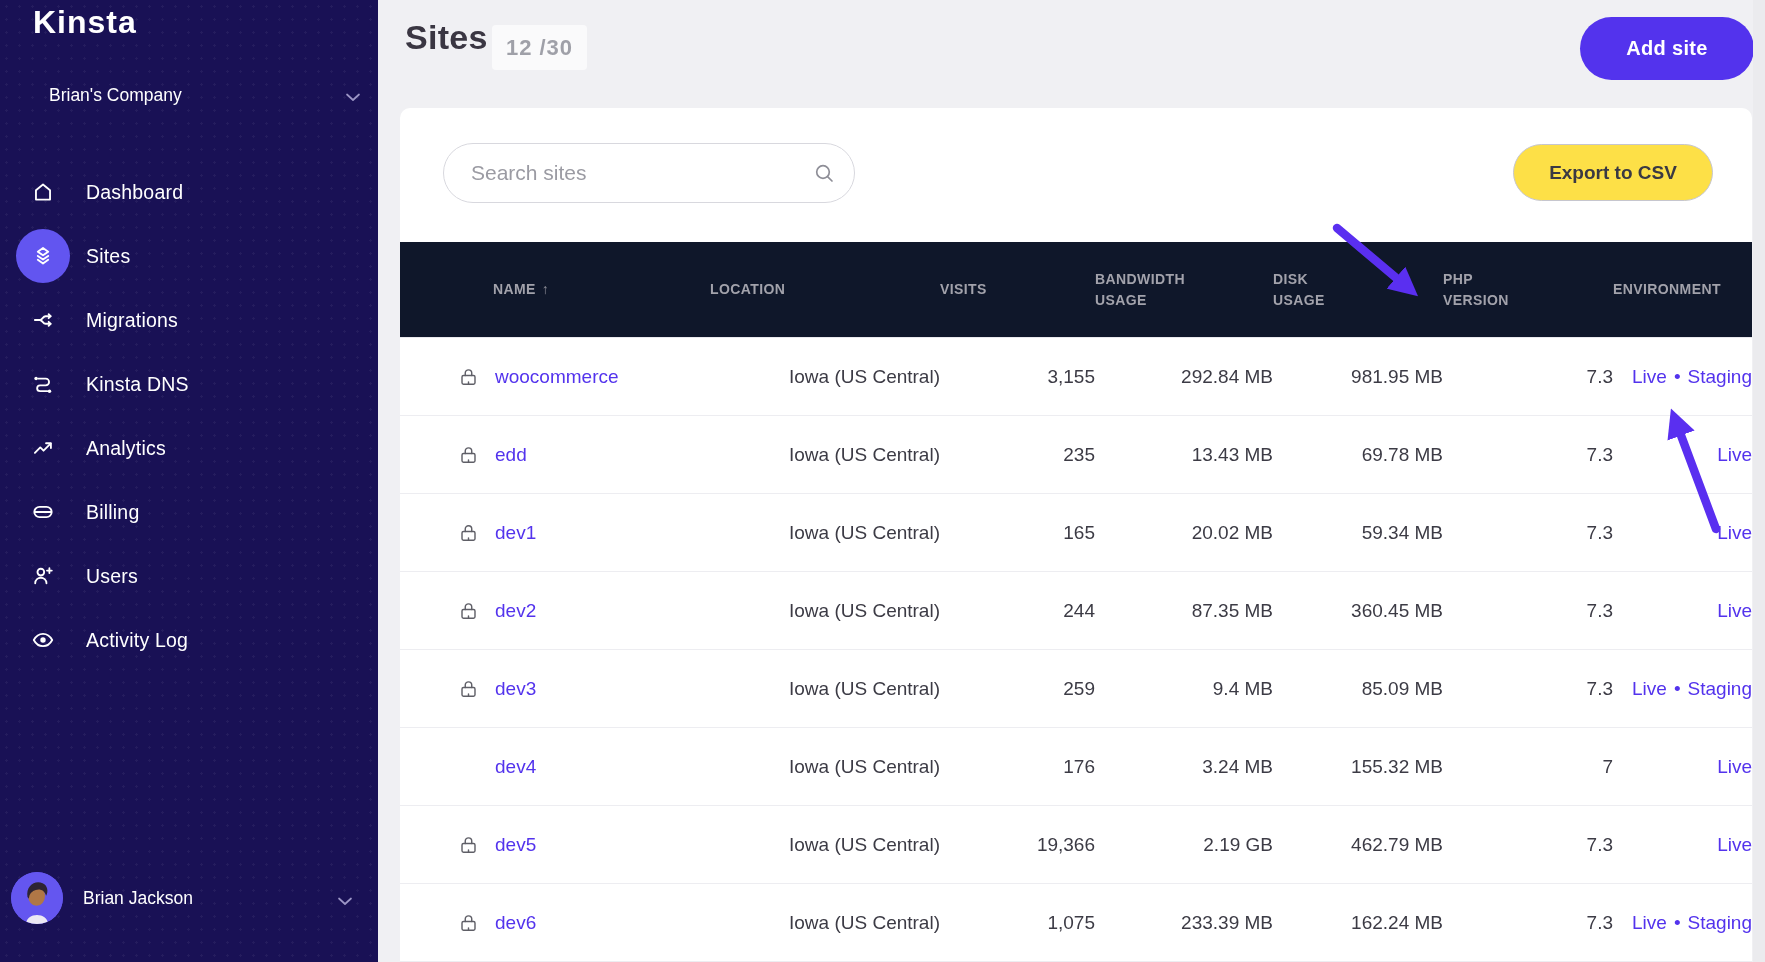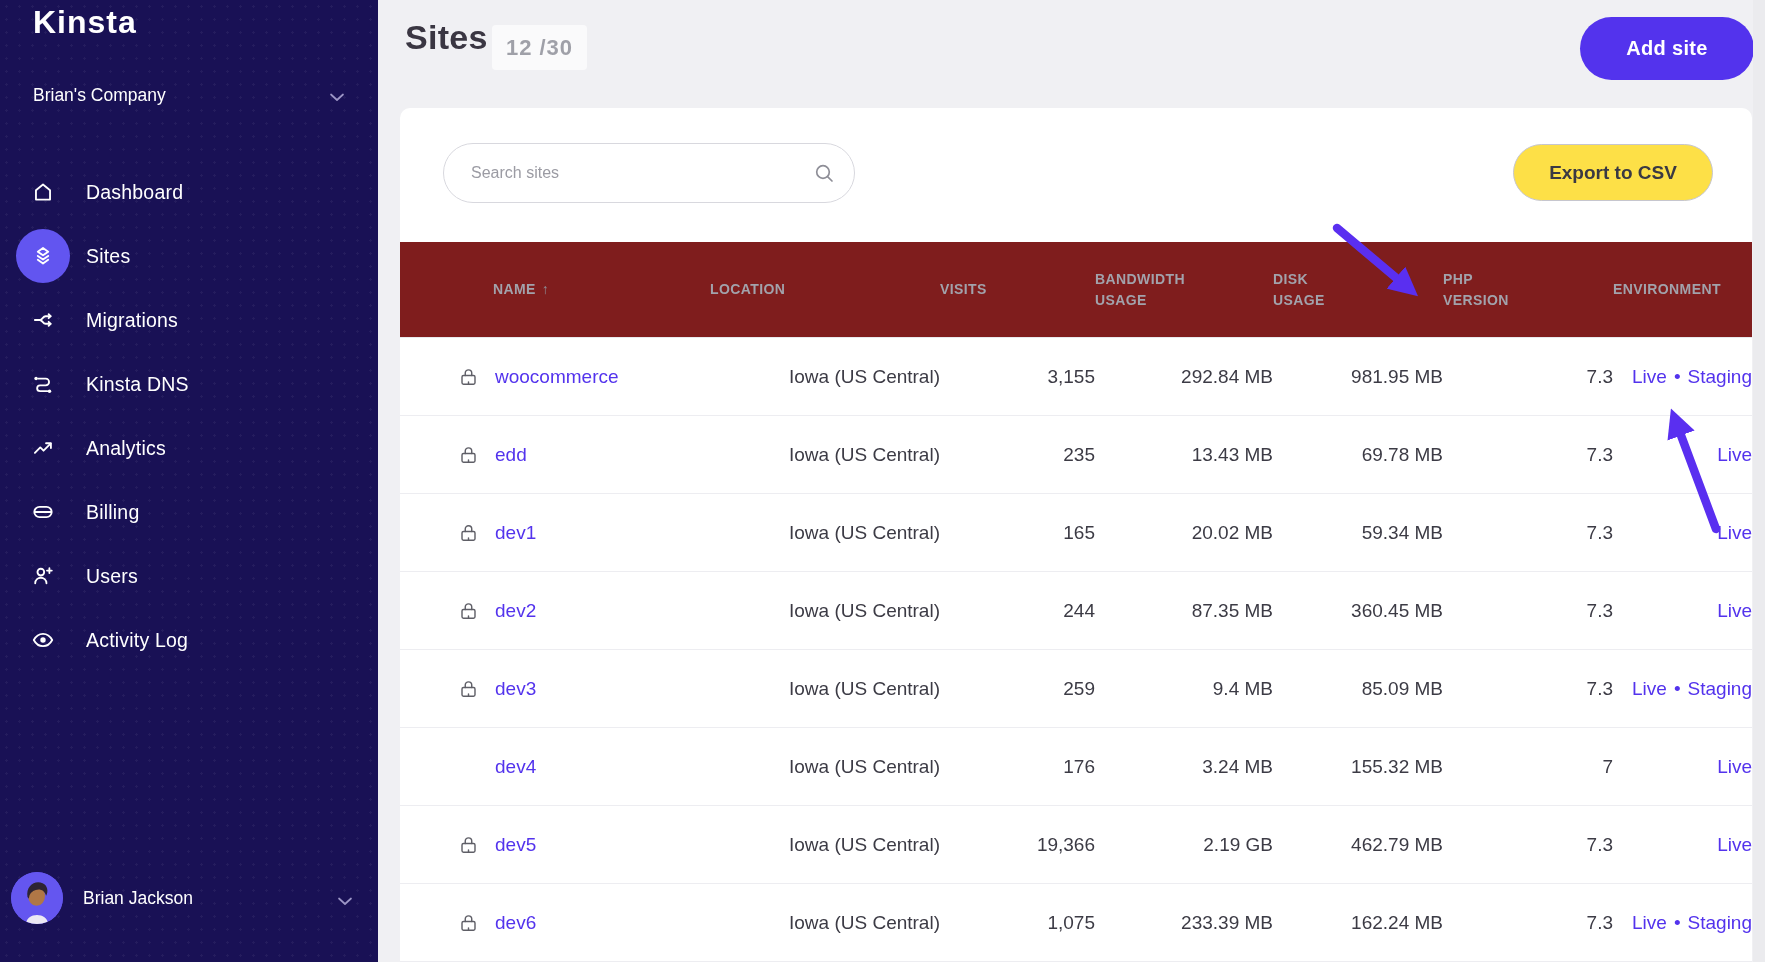--- a/index.html
+++ b/index.html
@@ -16,21 +16,21 @@
     background:#191155;
     background-image:radial-gradient(rgba(255,255,255,0.05) 1.2px, transparent 1.3px);
     background-size:13px 13px;
     z-index:2;
   }
   .logo {
     position:absolute; left:33px; top:4px;
     font-size:32px; font-weight:700; letter-spacing:1px; color:#ffffff;
   }
   .company-row {
-    position:absolute; left:0; top:74px; width:442px; height:44px; cursor:pointer;
+    position:absolute; left:16px; top:74px; width:442px; height:44px; cursor:pointer;
   }
   .company-name {
     position:absolute; left:33px; top:11px; font-size:17.5px; color:#ffffff; font-weight:400;
   }
   .company-row .chev { position:absolute; left:326px; top:12px; }
   .nav { position:absolute; left:0; top:160px; width:426px; }
   .nav-item {
     position:relative; display:flex; align-items:center;
     height:64px; padding-left:30px; cursor:pointer;
   }
@@ -71,38 +71,38 @@
     color:#ffffff; font-size:20px; font-weight:700; letter-spacing:.3px;
     font-family:inherit;
   }
   .card {
     position:absolute; left:22px; top:108px; width:1352px; height:854px;
     background:#ffffff; border-radius:10px 10px 0 0; overflow:hidden;
   }
   .search-wrap { position:absolute; left:43px; top:35px; width:412px; height:60px; }
   .search-input {
     width:100%; height:100%; border:1px solid #d8d8de; border-radius:30px;
-    padding:0 56px 0 27px; font-size:16px; color:#3c3b45; outline:none;
+    padding:0 56px 0 27px; font-size:21px; color:#3c3b45; outline:none;
     font-family:inherit; background:#fff;
   }
   .search-input::placeholder { color:#9b9ba3; }
   .search-icon { position:absolute; right:20px; top:19px; }
   .export-btn {
     position:absolute; left:1113px; top:36px; width:200px; height:57px;
     background:#fde047; border:1px solid #c6c6ce; border-radius:29px; cursor:pointer;
     font-size:19px; font-weight:700; color:#3a3943; font-family:inherit;
   }
   .t-head, .t-row {
     display:grid;
     grid-template-columns:253px 230px 155px 178px 170px 170px 1fr;
     align-items:center; padding-left:57px;
   }
   .t-head {
     position:absolute; left:0; top:134px; width:1352px; height:96px;
-    background:#7f1d1d; border-bottom:1px solid #e9e9ed;
+    background:#0f172a; border-bottom:1px solid #e9e9ed;
   }
   .th {
     font-size:14px; font-weight:700; text-transform:uppercase;
     color:#a2a2ab; letter-spacing:.4px; line-height:21px; cursor:pointer;
   }
   .th-name { padding-left:36px; }
   .sort-arrow { margin-left:6px; font-weight:400; color:#8f8f98; }
   .th span { display:block; }
   .t-body { position:absolute; left:0; top:230px; width:1352px; }
   .t-row { height:78px; border-bottom:1px solid #ededf1; background:#fff; }

